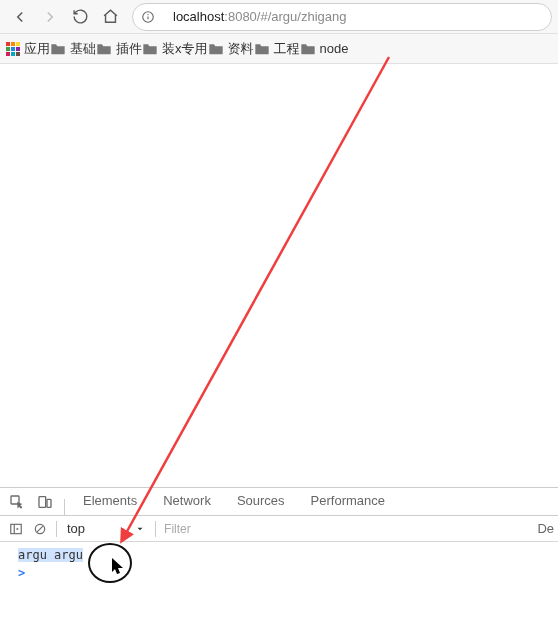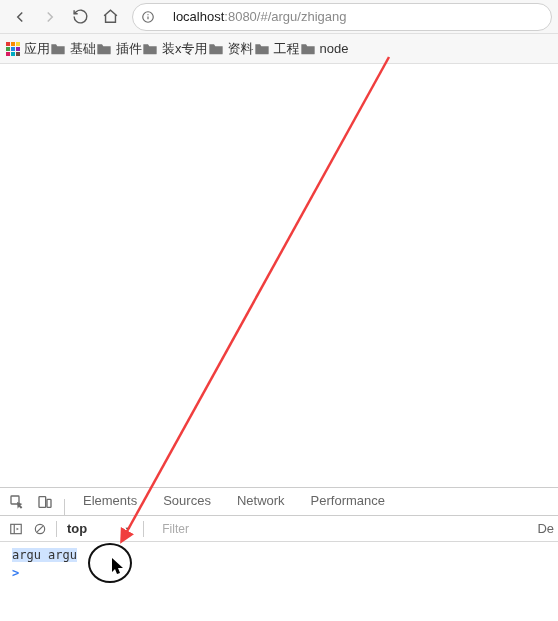--- a/index.html
+++ b/index.html
@@ -76,31 +76,31 @@
   border-bottom: 1px solid #d8d8d8; padding: 0 4px;
 }
 .dt-play, .dt-clear {
   width: 24px; height: 24px; display: flex; align-items: center; justify-content: center;
   color: #6b6b6b;
 }
 .dt-sep {
   width: 1px; height: 16px; background: #ccc; margin: 0 4px;
 }
 .dt-context {
-  display: flex; align-items: center; gap: 36px; color: #333; padding: 0 6px; font-weight: bold;
+  display: flex; align-items: center; gap: 50px; color: #333; padding: 0 6px;
 }
 .dt-filter {
   flex: 1; border: none; outline: none; font-size: 12px; color: #0c4a6e;
-  margin-left: 14px; height: 20px;
+  margin-left: 4px; height: 20px;
 }
 .dt-filter::placeholder { color: #aaa; }
 .dt-default { color: #666; }
 
 .console {
-  font-family: Menlo, Consolas, monospace; font-size: 12px; padding: 4px 12px;
+  font-family: Menlo, Consolas, monospace; font-size: 12px; padding: 4px 18px;
 }
 .console-line { line-height: 18px; }
 .sel { background: #cfe3ff; }
 .prompt { color: #367cf1; font-weight: bold; }
 
 
 .arrow-layer { position: absolute; left: 0; top: 0; width: 558px; height: 621px; pointer-events: none; }
 .circle-anno {
   position: absolute; width: 44px; height: 40px;
   border: 2px solid #111; border-radius: 50%;
@@ -196,22 +196,22 @@
         </svg>
     </div>
     <div class="dt-tool">
       <svg width="16" height="16" viewBox="0 0 24 24" fill="none" stroke="currentColor" stroke-width="2">
           <rect x="3" y="4" width="10" height="16" rx="1"></rect>
           <rect x="15" y="8" width="6" height="12" rx="1"></rect>
         </svg>
     </div>
     <div class="dt-sep"></div>
     <div class="dt-tab">Elements</div>
+    <div class="dt-tab">Network</div>
     <div class="dt-tab">Sources</div>
-    <div class="dt-tab">Network</div>
     <div class="dt-tab">Performance</div>
   </div>
 
   <div class="dt-controls">
     <div class="dt-play">
       <svg width="14" height="14" viewBox="0 0 24 24" fill="none" stroke="currentColor" stroke-width="2">
           <rect x="3" y="4" width="18" height="16"></rect>
           <line x1="9" y1="4" x2="9" y2="20"></line>
           <path d="M13 10l4 2-4 2z" fill="currentColor" stroke="none"></path>
         </svg>

